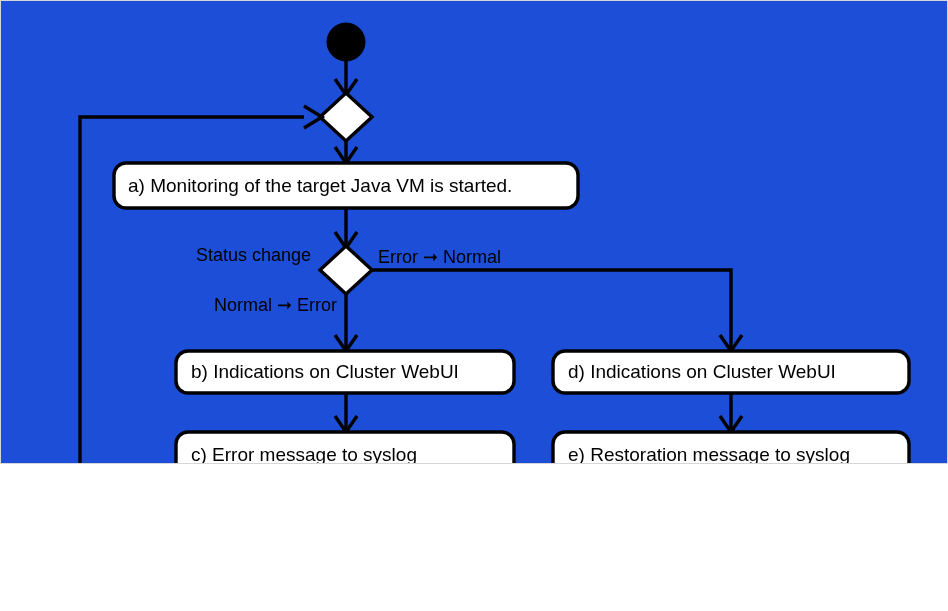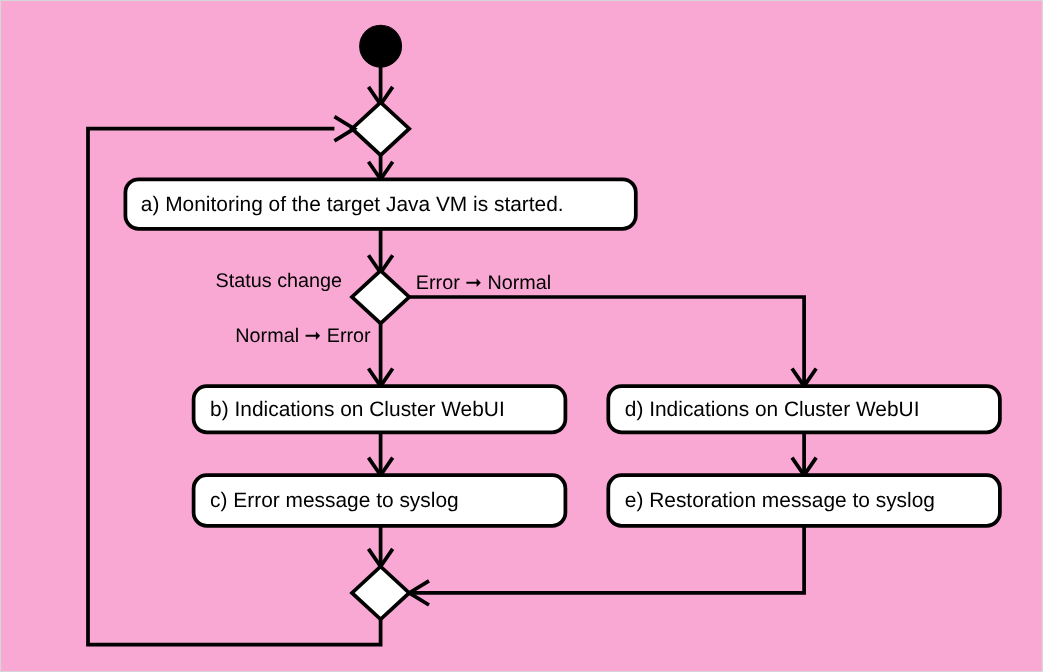--- a/index.html
+++ b/index.html
@@ -6,22 +6,22 @@
     margin: 0;
     padding: 0;
     background: #ffffff;
   }
   body {
     font-family: "Liberation Sans", sans-serif;
   }
   #canvas {
     position: relative;
     width: 948px;
-    height: 611px;
-    background: #f9a8d4;
+    height: 464px;
+    background: #1d4ed8;
     border: 1px solid #d6d6d6;
     box-sizing: border-box;
     overflow: hidden;
   }
   #diagram-svg {
     position: absolute;
     left: 0;
     top: 0;
     width: 948px;
     height: 611px;

